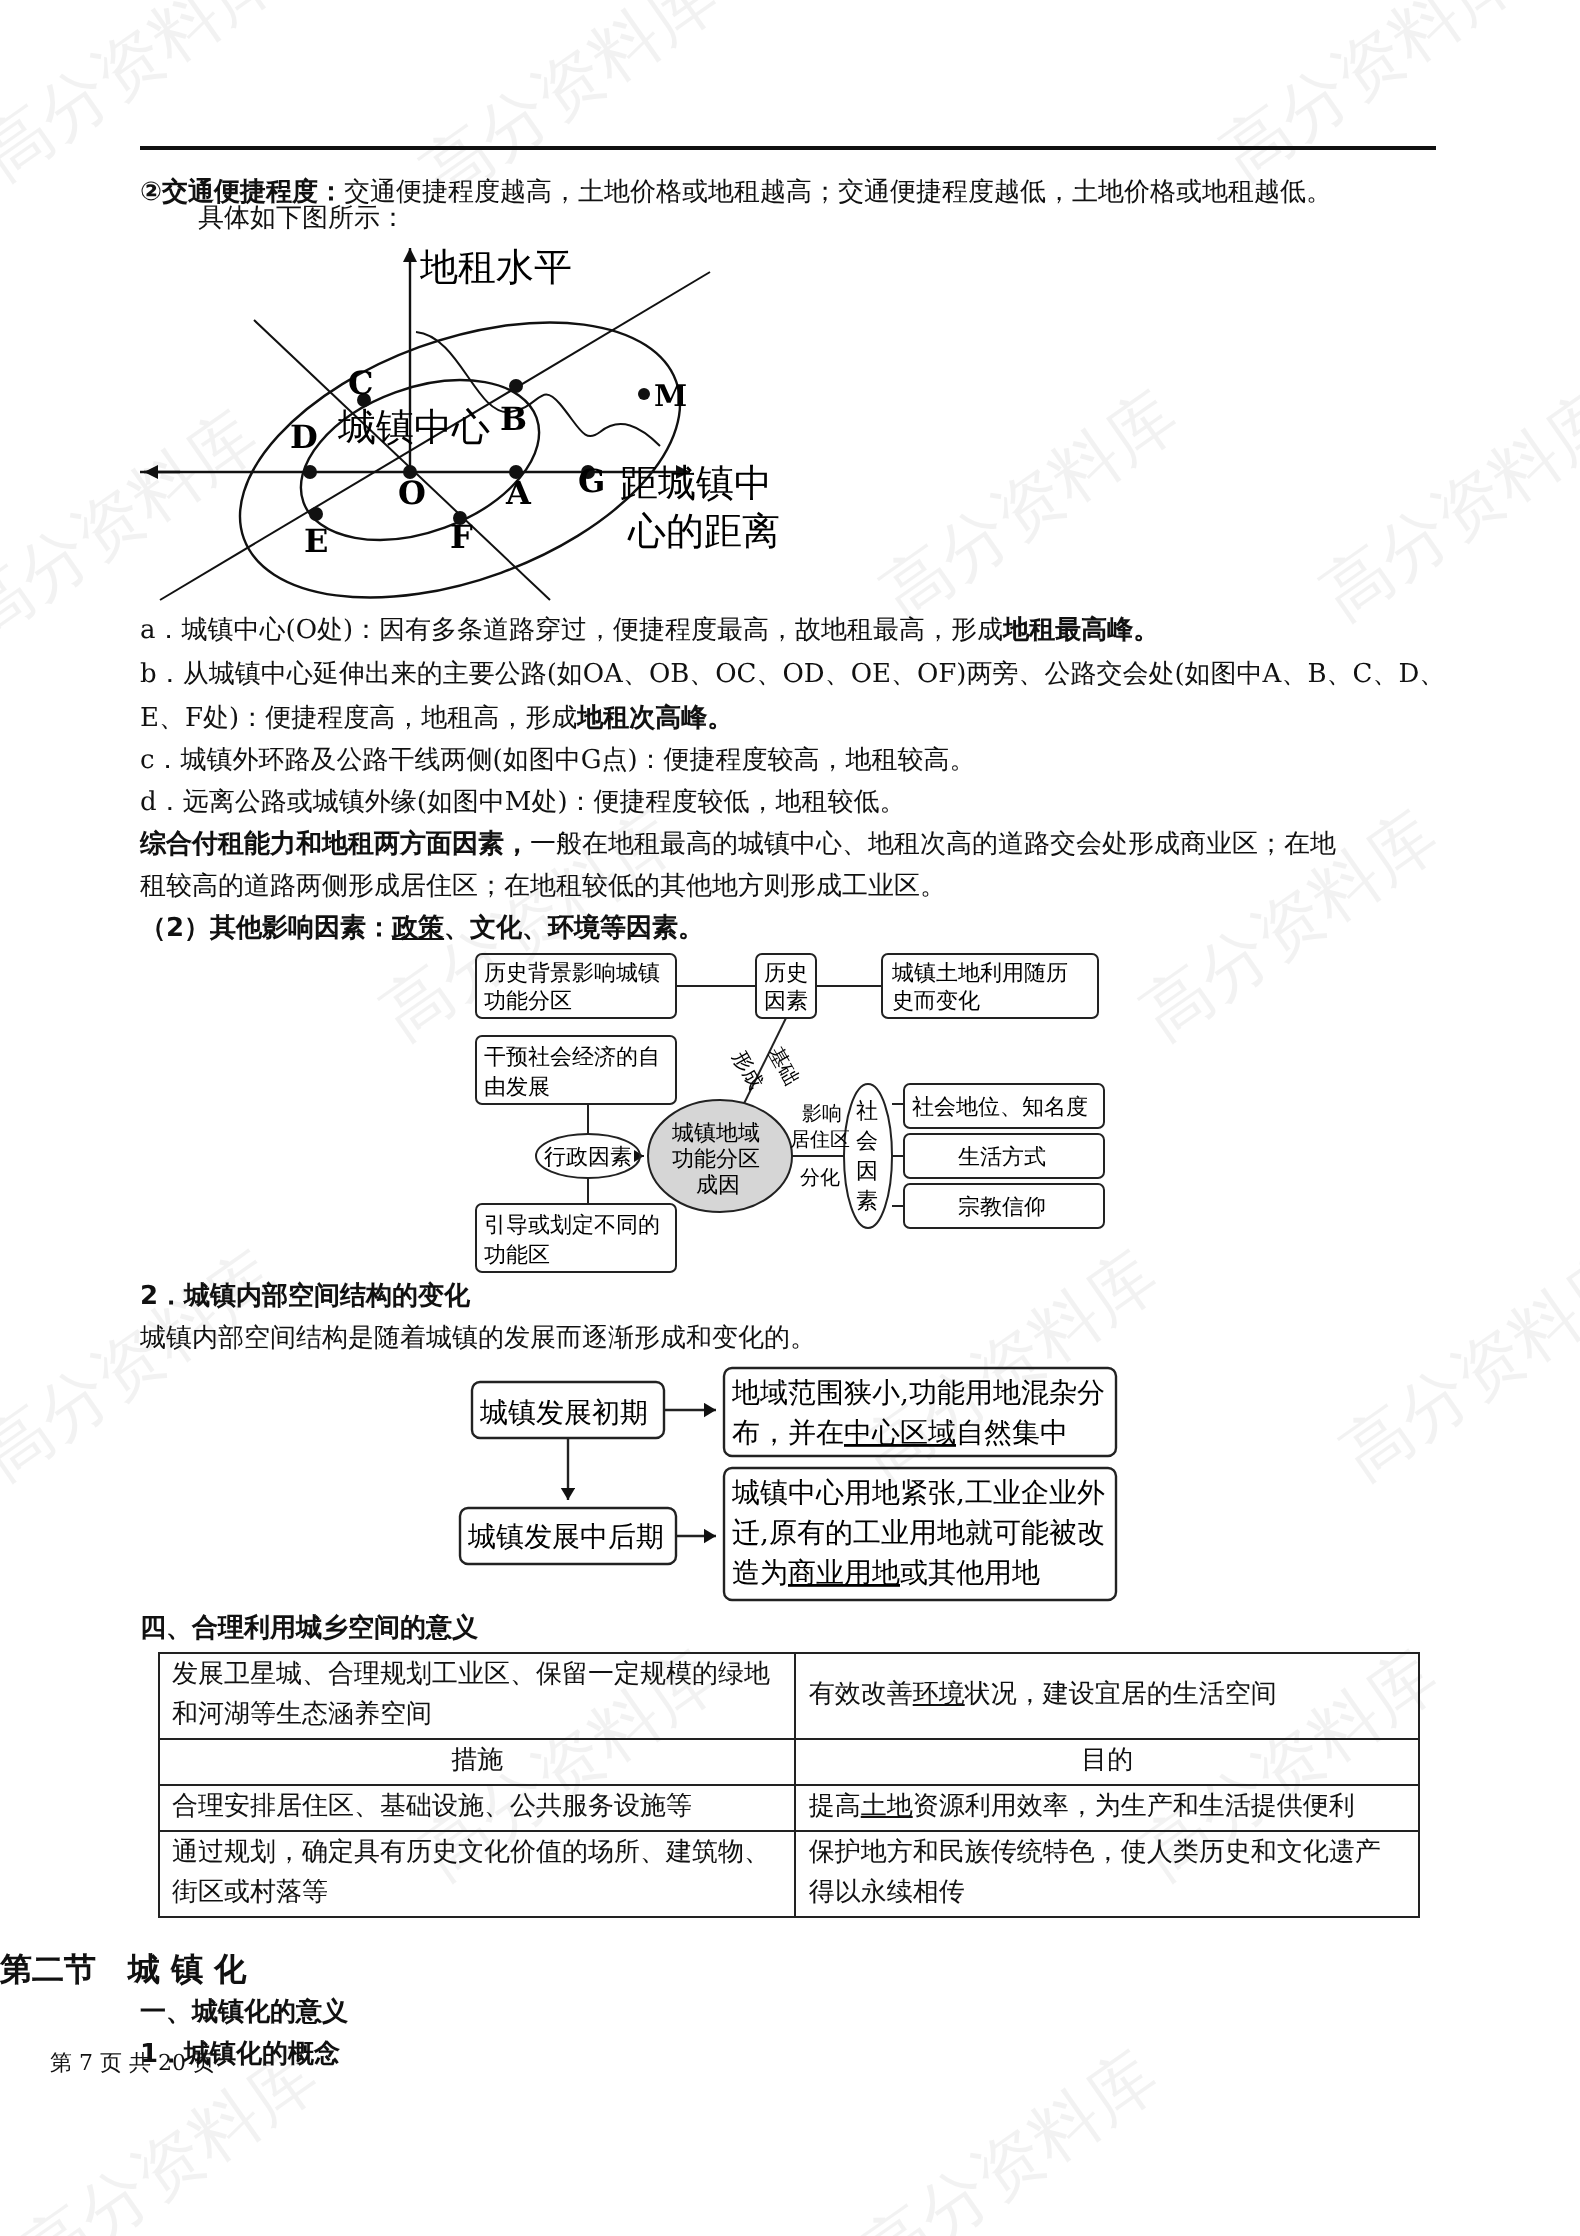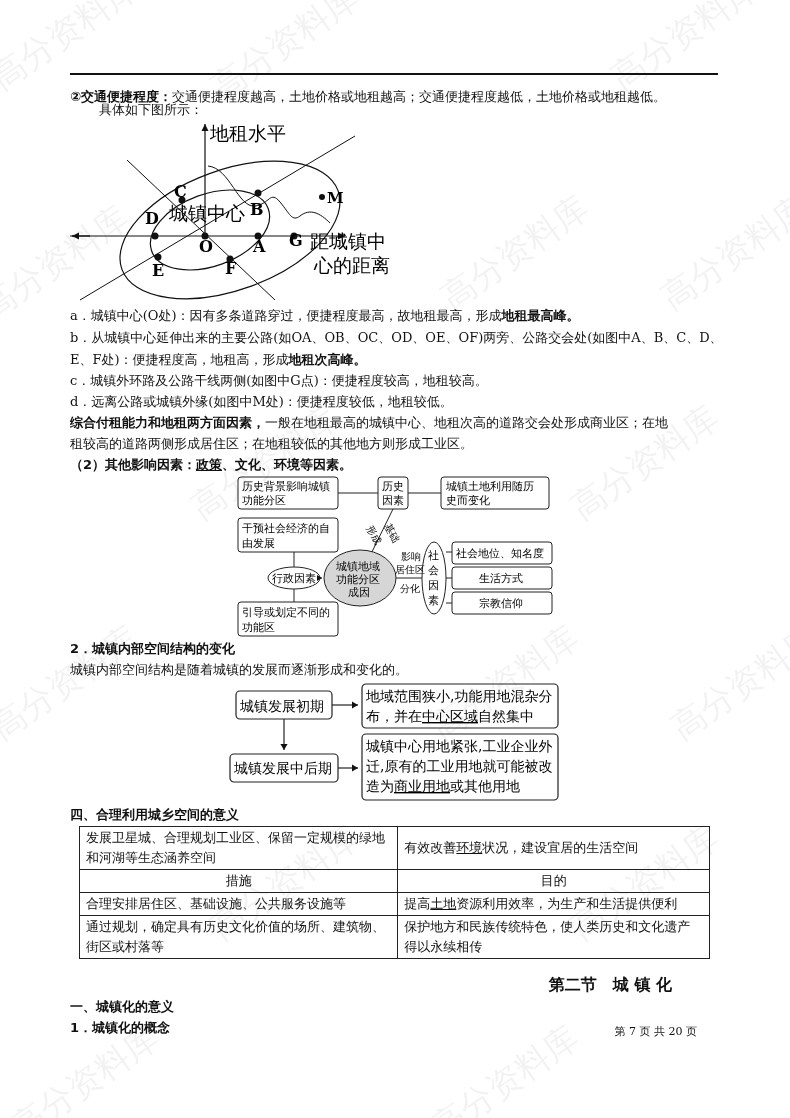--- a/index.html
+++ b/index.html
@@ -6,21 +6,21 @@
   body{width:790px;height:1118px;position:relative;overflow:hidden;font-family:"DejaVu Serif","Liberation Serif",serif;color:#111;}
   .wm{position:absolute;color:rgba(0,0,0,0.05);font-family:"DejaVu Sans","Liberation Sans",sans-serif;font-size:34px;transform:rotate(-35deg);white-space:nowrap;pointer-events:none;}
   .hline{position:absolute;left:70px;top:73px;width:648px;height:1.5px;background:#111;}
   .p{position:absolute;left:70px;font-size:13px;line-height:21px;white-space:nowrap;}
   .b{font-family:"DejaVu Sans","Liberation Sans",sans-serif;font-weight:bold;}
   .u{text-decoration:underline;}
   svg text{font-family:"DejaVu Serif","Liberation Serif",serif;}
   table.t{position:absolute;left:79px;top:826px;width:631px;border-collapse:collapse;font-size:13px;}
   table.t td,table.t th{border:1px solid #222;padding:1px 6px;line-height:20px;vertical-align:middle;font-weight:normal;text-align:left;}
   table.t th{text-align:center;}
-  .center{position:absolute;left:0;width:672px;text-align:right;}
+  .center{position:absolute;left:0;width:672px;text-align:left;}
 </style>
 </head>
 <body>
 
 <div class="wm" style="left:-20px;top:10px;">高分资料库</div>
 <div class="wm" style="left:200px;top:20px;">高分资料库</div>
 <div class="wm" style="left:600px;top:10px;">高分资料库</div>
 <div class="wm" style="left:430px;top:230px;">高分资料库</div>
 <div class="wm" style="left:-30px;top:240px;">高分资料库</div>
 <div class="wm" style="left:650px;top:230px;">高分资料库</div>

